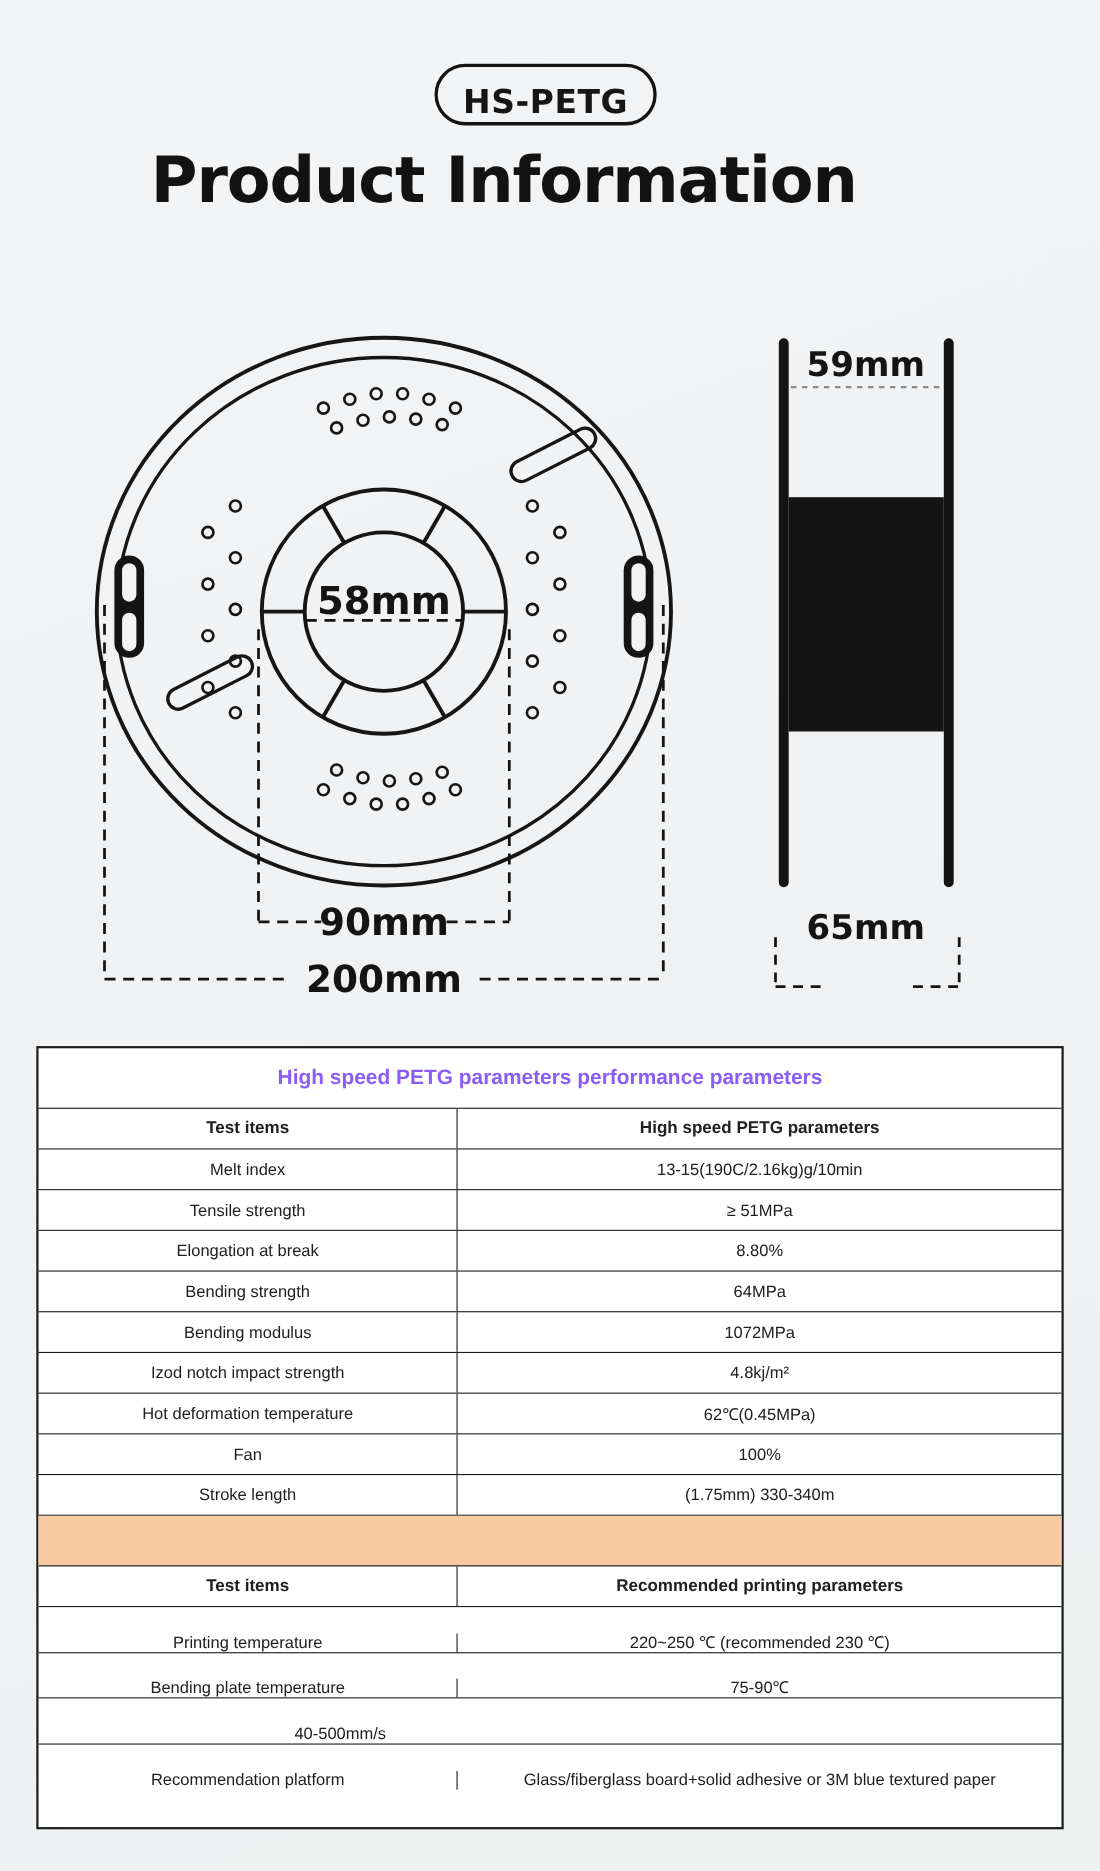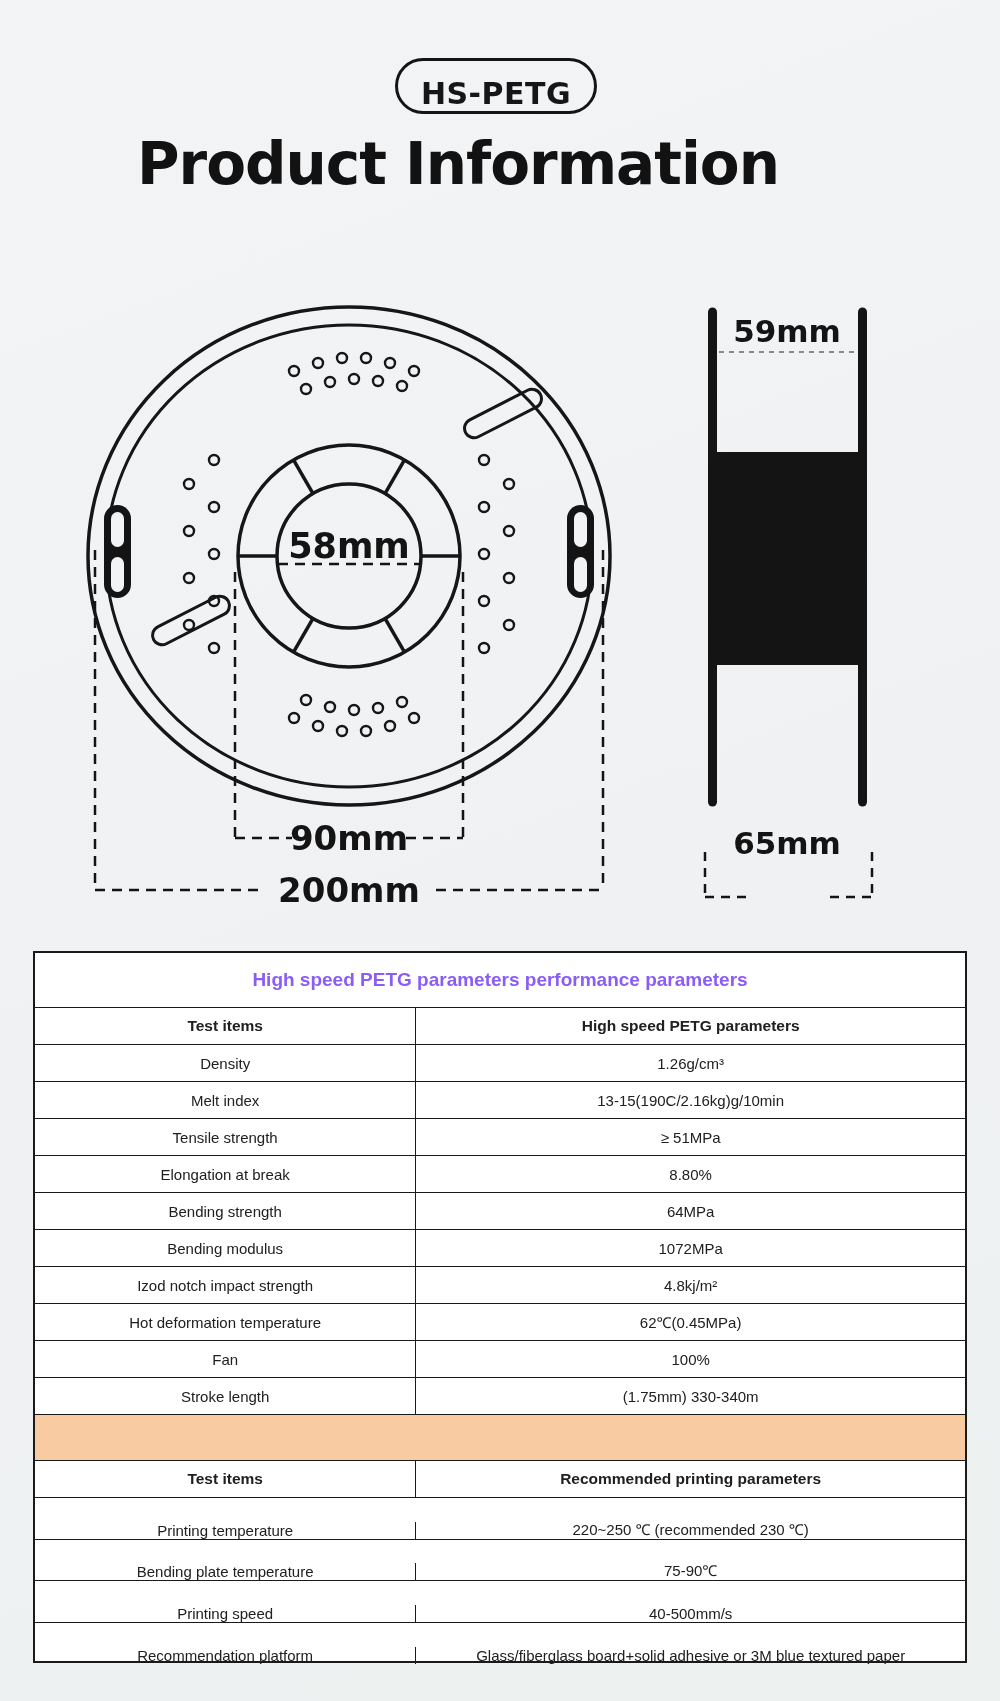--- a/index.html
+++ b/index.html
@@ -169,24 +169,20 @@
   <div class="spec-table">
 
     <div class="t-row t-title cell">High speed PETG parameters performance parameters</div>
 
     <div class="t-row t-head">
       <div class="cell item">Test items</div>
       <div class="cell value">High speed PETG parameters</div>
     </div>
 
     <div class="t-row t-data">
-      <div class="cell item">Density</div>
-      <div class="cell value">1.26g/cm³</div>
-    </div>
-    <div class="t-row t-data">
       <div class="cell item">Melt index</div>
       <div class="cell value">13-15(190C/2.16kg)g/10min</div>
     </div>
     <div class="t-row t-data">
       <div class="cell item">Tensile strength</div>
       <div class="cell value">≥ 51MPa</div>
     </div>
     <div class="t-row t-data">
       <div class="cell item">Elongation at break</div>
       <div class="cell value">8.80%</div>
@@ -225,21 +221,20 @@
 
     <div class="t-row t-data2">
       <div class="cell item">Printing temperature</div>
       <div class="cell value">220~250 ℃ (recommended 230 ℃)</div>
     </div>
     <div class="t-row t-data2">
       <div class="cell item">Bending plate temperature</div>
       <div class="cell value">75-90℃</div>
     </div>
     <div class="t-row t-data2">
-      <div class="cell item">Printing speed</div>
       <div class="cell value">40-500mm/s</div>
     </div>
     <div class="t-row t-data2">
       <div class="cell item">Recommendation platform</div>
       <div class="cell value">Glass/fiberglass board+solid adhesive or 3M blue textured paper</div>
     </div>
 
   </div>
 </div>
 

